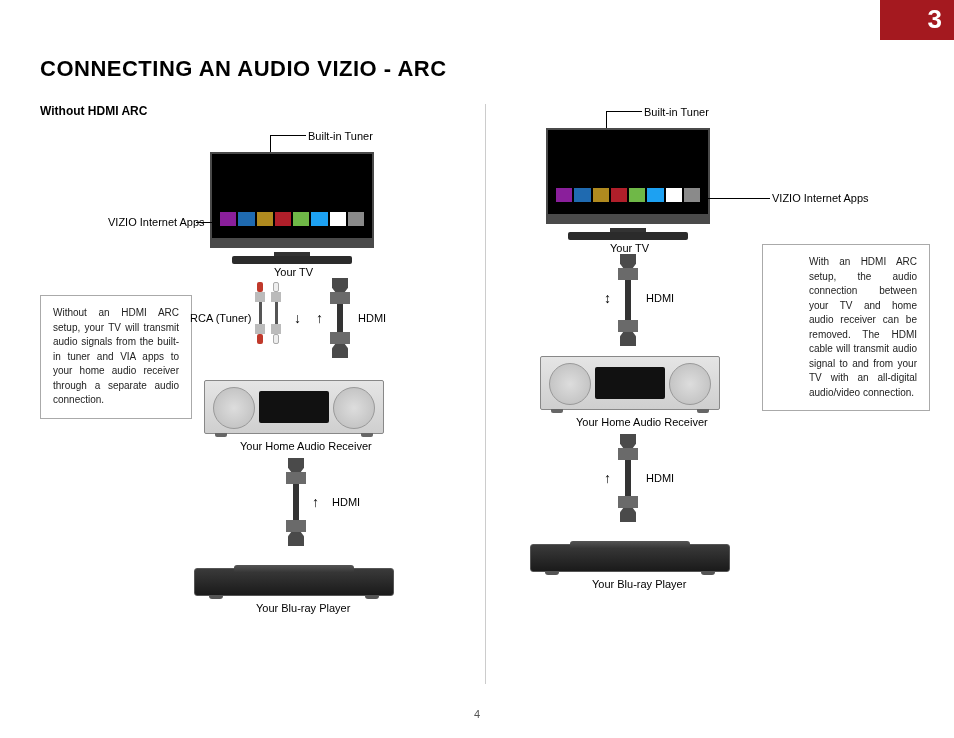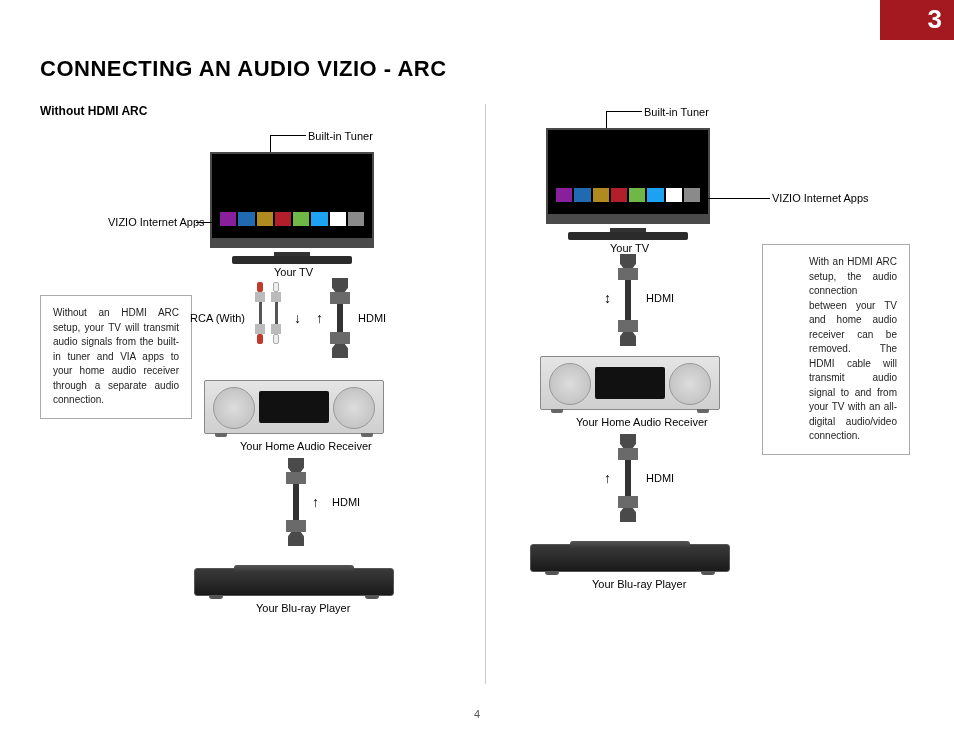--- a/index.html
+++ b/index.html
@@ -107,21 +107,21 @@
         <div class="col">
             <div class="tip white"></div>
             <div class="body"></div>
             <div class="wire"></div>
             <div class="body"></div>
             <div class="tip white"></div>
           </div>
       </div>
     </div>
     <div class="arr" style="left:254px; top:182px;">↓</div>
-    <div class="label" style="left:150px; top:184px;">RCA (With)</div>
+    <div class="label" style="left:150px; top:184px;">RCA (Tuner)</div>
 
     <div class="hdmi" style="left:288px; top:150px;">
       <div class="plug top"></div>
         <div class="body"></div>
         <div class="wire" style="height:28px;"></div>
         <div class="body"></div>
         <div class="plug bot"></div>
     </div>
     <div class="arr" style="left:276px; top:182px;">↑</div>
     <div class="label" style="left:318px; top:184px;">HDMI</div>
@@ -176,21 +176,21 @@
         </div>
       </div>
       <div class="tv-neck"></div>
       <div class="tv-stand"></div>
     </div>
     <div class="label" style="left:114px; top:138px;">Your TV</div>
 
     <div class="label" style="left:276px; top:88px;">VIZIO Internet  Apps</div>
     <div class="leader leader-h" style="left:210px; top:94px; width:64px;"></div>
 
-    <div class="textbox" style="left:266px; top:140px; width:148px;padding-left:46px;">With an HDMI ARC setup, the audio connection between your TV and home audio receiver can be removed. The HDMI cable will transmit audio signal to and from your TV with an all-digital audio/video connection.</div>
+    <div class="textbox" style="left:266px; top:140px; width:168px;padding-left:46px;">With an HDMI ARC setup, the audio connection between your TV and home audio receiver can be removed. The HDMI cable will transmit audio signal to and from your TV with an all-digital audio/video connection.</div>
 
     <div class="hdmi" style="left:120px; top:150px;">
       <div class="plug top"></div>
         <div class="body"></div>
         <div class="wire" style="height:40px;"></div>
         <div class="body"></div>
         <div class="plug bot"></div>
     </div>
     <div class="arr" style="left:108px; top:186px;">↕</div>
     <div class="label" style="left:150px; top:188px;">HDMI</div>

